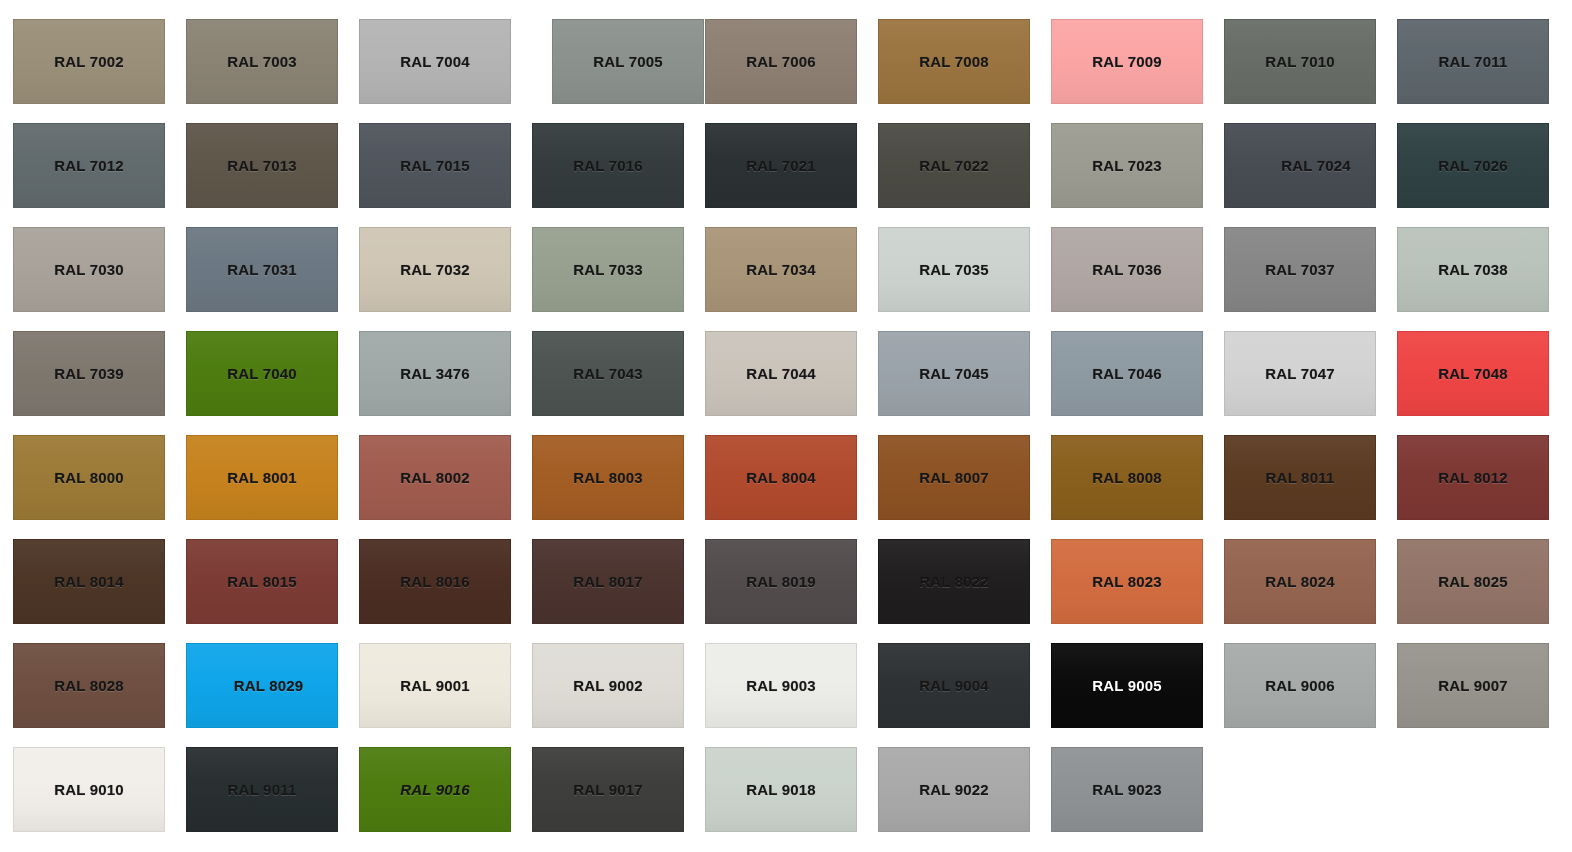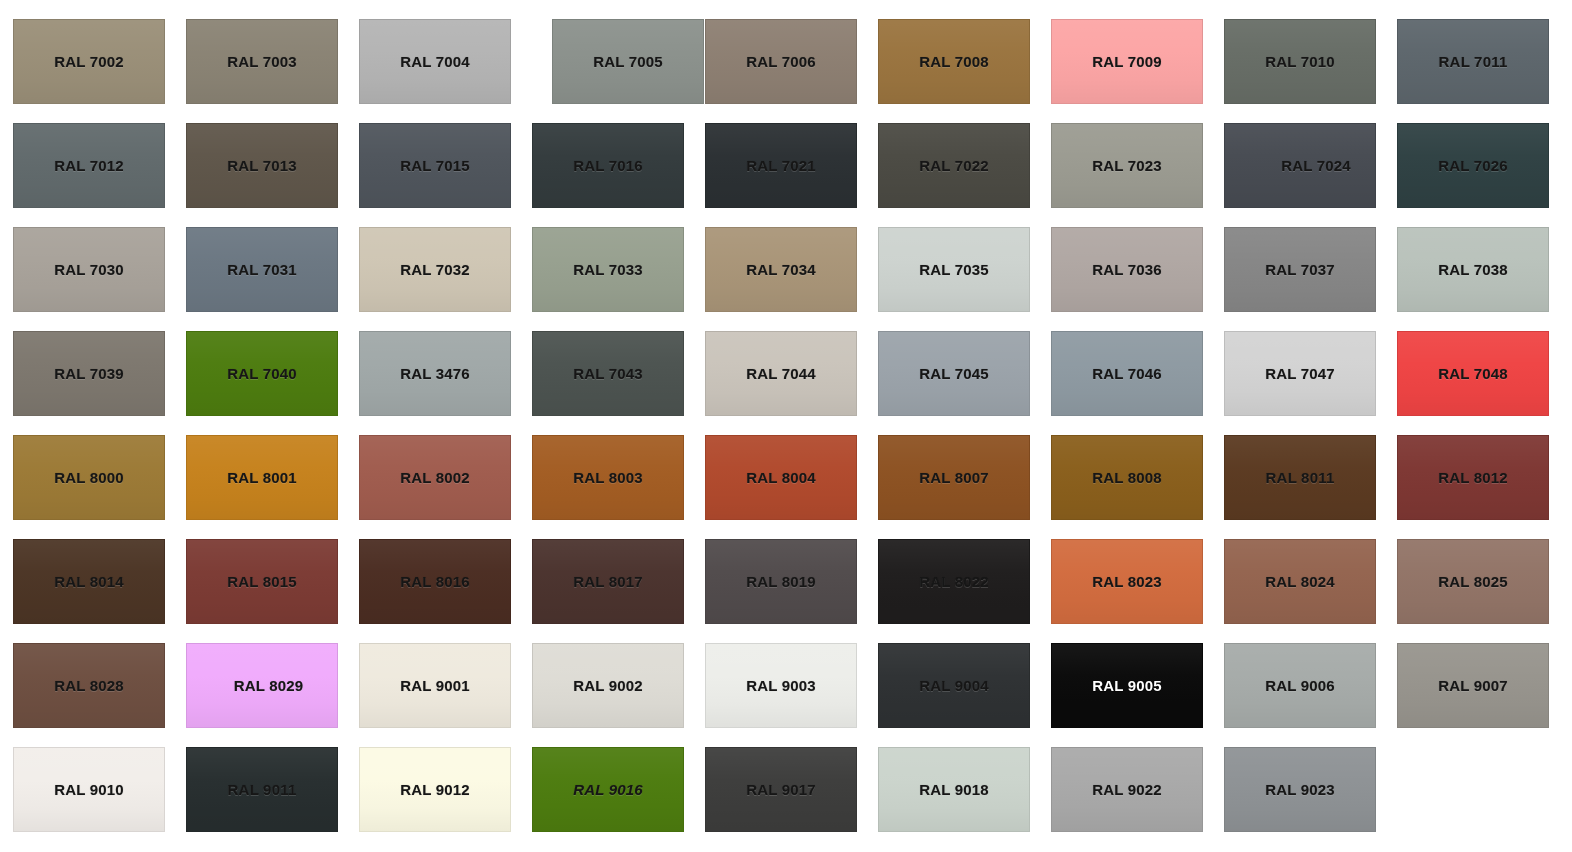--- a/index.html
+++ b/index.html
@@ -249,21 +249,21 @@
     </div>
     <div class="swatch" style="background-color: rgb(148, 100, 79);">
       <span class="swatch-label">RAL 8024</span>
     </div>
     <div class="swatch" style="background-color: rgb(146, 116, 103);">
       <span class="swatch-label">RAL 8025</span>
     </div>
     <div class="swatch" style="background-color: rgb(110, 79, 65);">
       <span class="swatch-label">RAL 8028</span>
     </div>
-    <div class="swatch" style="background-color: #f0abfc; padding-left: 13px;">
+    <div class="swatch" style="background-color: #0ea5e9; padding-left: 13px;">
       <span class="swatch-label">RAL 8029</span>
     </div>
     <div class="swatch" style="background-color: rgb(239, 234, 222);">
       <span class="swatch-label">RAL 9001</span>
     </div>
     <div class="swatch" style="background-color: rgb(222, 220, 213);">
       <span class="swatch-label">RAL 9002</span>
     </div>
     <div class="swatch" style="background-color: rgb(237, 238, 234);">
       <span class="swatch-label">RAL 9003</span>
@@ -279,23 +279,20 @@
     </div>
     <div class="swatch" style="background-color: rgb(151, 148, 141);">
       <span class="swatch-label">RAL 9007</span>
     </div>
     <div class="swatch" style="background-color: rgb(242, 238, 234);">
       <span class="swatch-label">RAL 9010</span>
     </div>
     <div class="swatch" style="background-color: rgb(39, 46, 47);">
       <span class="swatch-label">RAL 9011</span>
     </div>
-    <div class="swatch" style="background-color: rgb(252, 250, 228);">
-      <span class="swatch-label">RAL 9012</span>
-    </div>
     <div class="swatch" style="background-color: #4d7c0f; font-style: italic;">
       <span class="swatch-label">RAL 9016</span>
     </div>
     <div class="swatch" style="background-color: rgb(61, 61, 60);">
       <span class="swatch-label">RAL 9017</span>
     </div>
     <div class="swatch" style="background-color: rgb(203, 212, 204);">
       <span class="swatch-label">RAL 9018</span>
     </div>
     <div class="swatch" style="background-color: rgb(169, 169, 169);">

